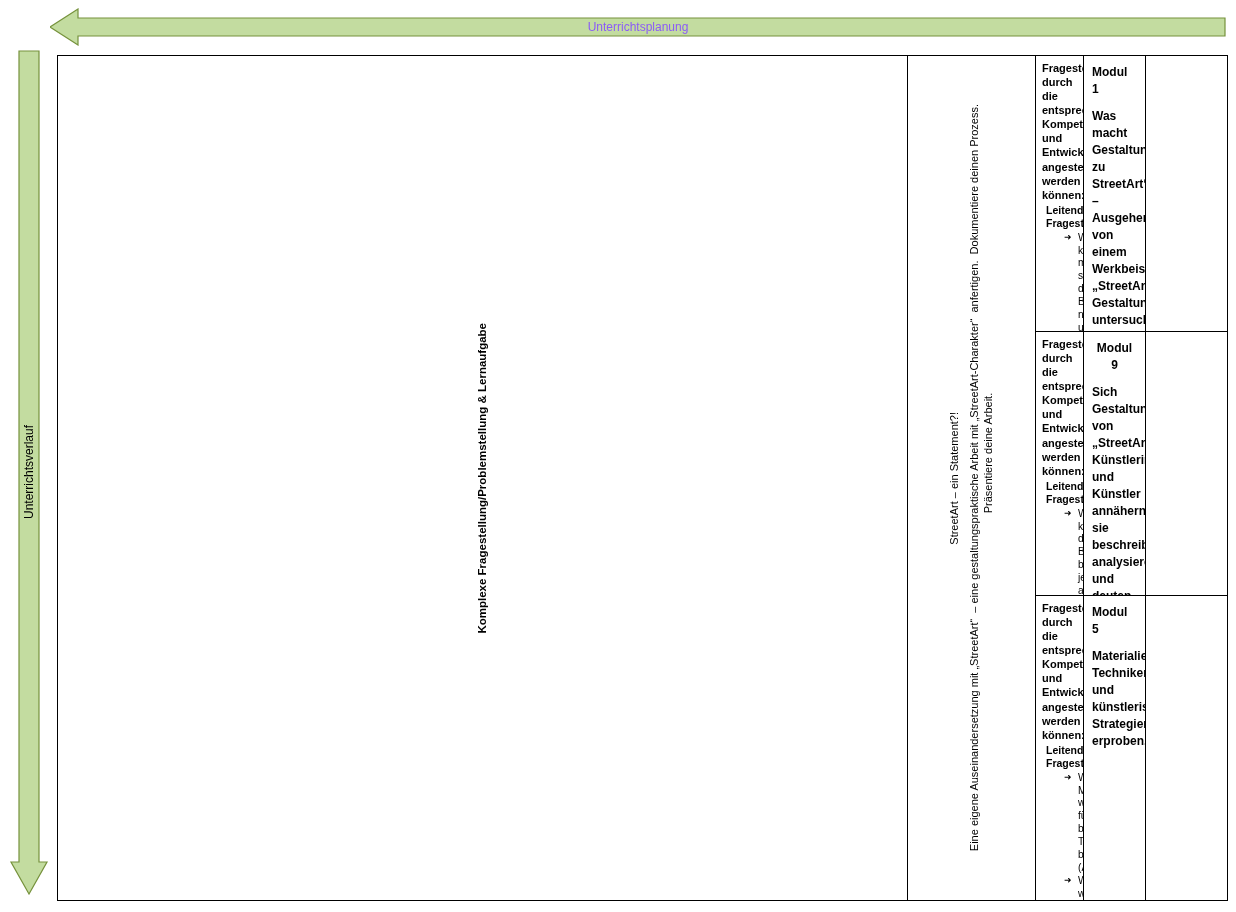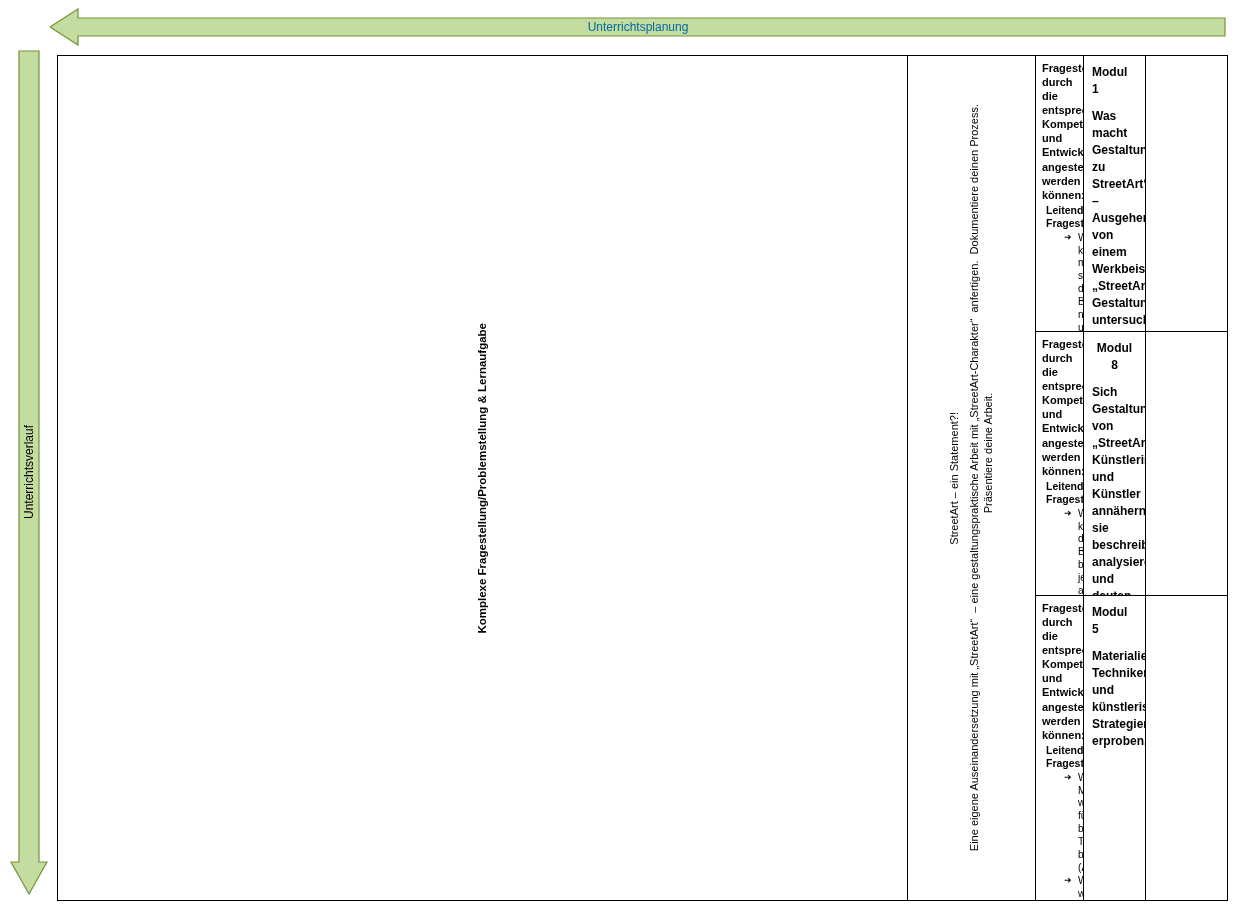--- a/index.html
+++ b/index.html
@@ -34,21 +34,21 @@
   .top-arrow svg { display: block; }
   .top-arrow .label {
     position: absolute;
     left: 0; top: 0;
     width: 1176px;
     height: 38px;
     display: flex;
     align-items: center;
     justify-content: center;
     font-size: 12px;
-    color: #0369a1;
+    color: #8b5cf6;
   }
 
   
   .left-arrow {
     position: absolute;
     left: 8px;
     top: 50px;
     width: 42px;
     height: 845px;
   }
@@ -227,21 +227,21 @@
 
       <div class="sub-head">Leitende Fragestellungen</div>
       <ul class="lst arrow">
         <li>Was kann das Bild bei jemandem auslösen und wie lässt es sich beschreiben? (AFB I/II)</li>
 
       </ul>
 
     </div>
 
     <div class="cell module-cell">
-      <div class="mtitle" style="text-align:center">Modul 8</div>
+      <div class="mtitle" style="text-align:center">Modul 9</div>
       <div>Sich Gestaltungen von „StreetArt“ Künstlerinnen und Künstler annähern, sie beschreiben, analysieren und deuten.</div>
     </div>
 
     <div class="cell blank-cell"></div>
 
     <div class="cell content-cell">
       <div class="head-line">Fragestellungen durch die entsprechende Kompetenzerwartungen und Entwicklungschancen angesteuert werden können:</div>
 
       <div class="sub-head">Leitende Fragestellungen</div>
       <ul class="lst arrow">

